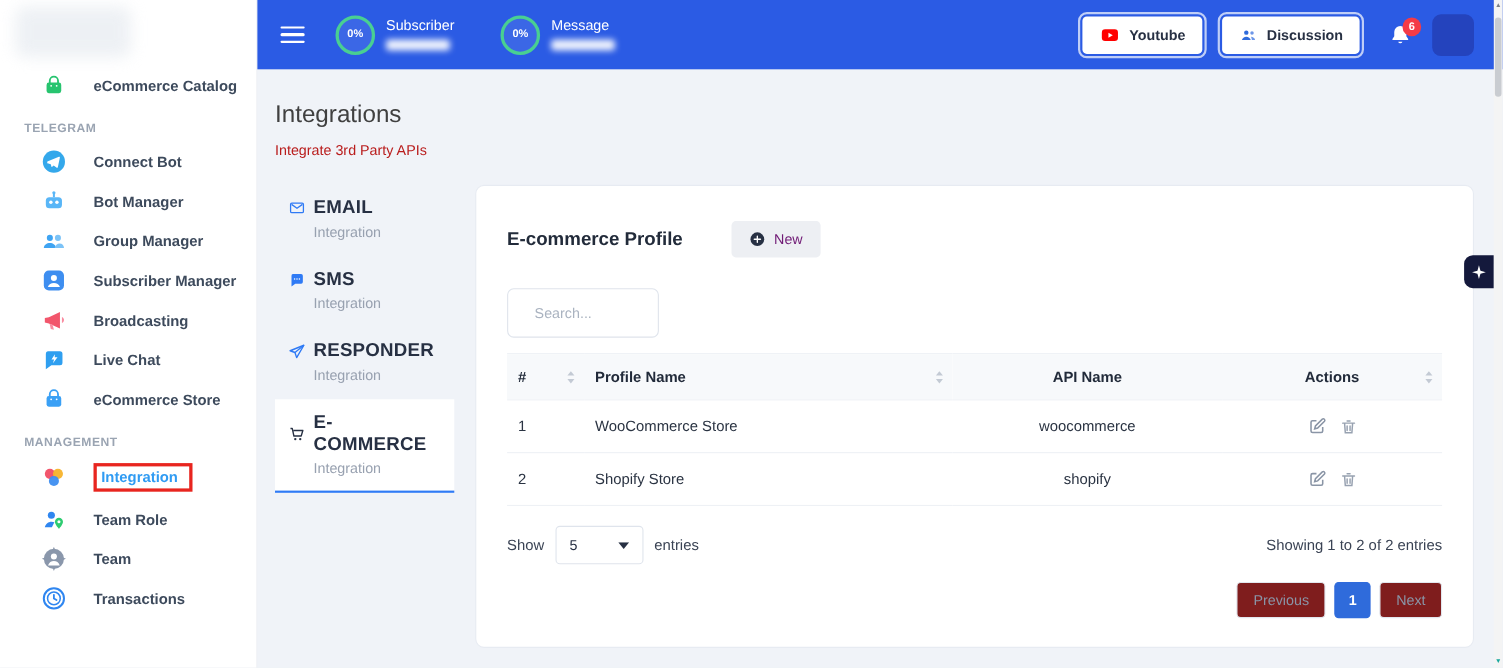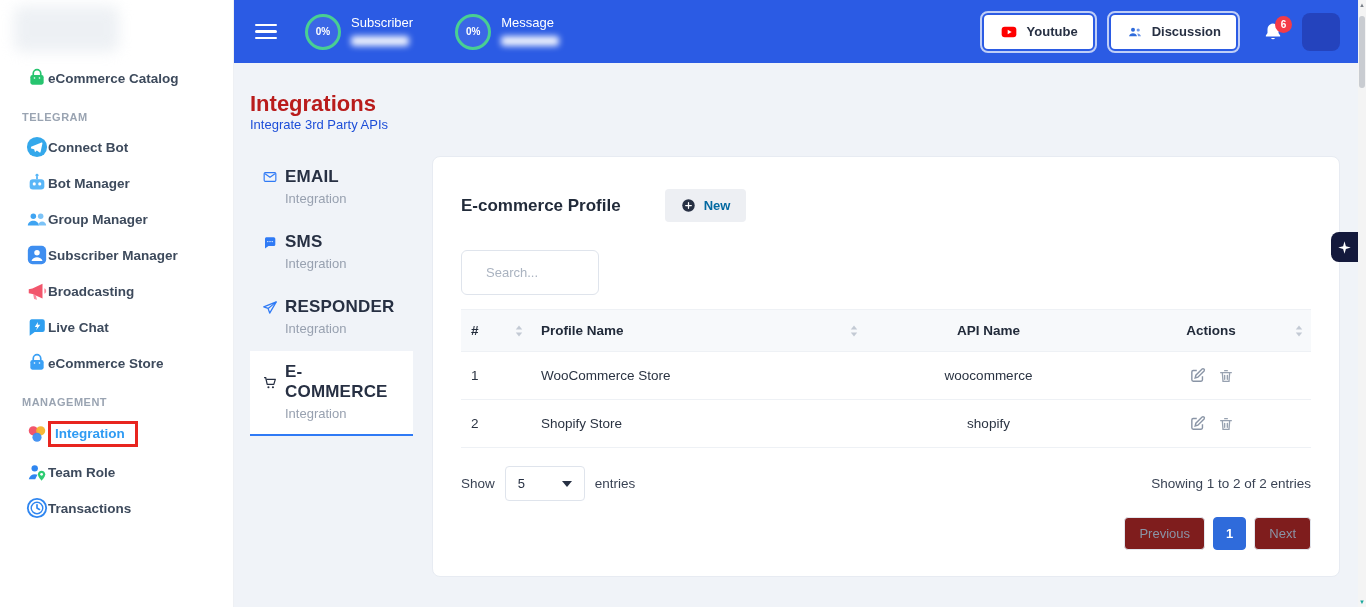--- a/index.html
+++ b/index.html
@@ -3,21 +3,21 @@
 <meta charset="utf-8">
 <style>
 *{box-sizing:border-box;margin:0;padding:0}
 html,body{width:1366px;height:607px}
 body{font-family:"Liberation Sans",sans-serif;overflow:hidden;position:relative;background:#eef1f6}
 
 
 .sidebar{position:absolute;left:0;top:0;width:233px;height:607px;background:#fff;z-index:5;box-shadow:1px 0 0 #eef0f4}
 .logo-blur{margin:6px 0 0 14px;width:105px;height:46px;background:#dfe5ec;border-radius:8px;filter:blur(7px);opacity:.55}
 .side-list{margin-top:8px}
-.side-item{display:flex;align-items:center;gap:0;padding:7px 26px;cursor:pointer}
+.side-item{display:flex;align-items:center;gap:25px;padding:7px 38px;cursor:pointer}
 .si-icon{width:22px;height:22px;display:flex;align-items:center;justify-content:center;flex:none}
 .si-label{font-size:13.5px;font-weight:600;color:#3d4a5c;white-space:nowrap}
 .side-section{padding:15px 22px 6px;font-size:11px;font-weight:700;color:#9aa4b2;letter-spacing:.5px}
 .side-item.active .si-label{color:#2f9bf3;font-weight:700}
 .annotated{border:3px solid #e8251f;padding:2px 10px 3px 4px}
 
 
 .topbar{position:absolute;left:233px;top:0;right:0;height:63px;background:#2b5be4;display:flex;align-items:center;padding:0 26px 0 22px;z-index:4}
 .hamburger{width:22px;display:flex;flex-direction:column;gap:4px;cursor:pointer}
 .hamburger span{height:2.5px;background:#fff;border-radius:2px}
@@ -27,34 +27,34 @@
 .stat-label{color:#fff;font-size:13px;font-weight:400;margin-top:1px}
 .stat-blur{width:58px;height:10px;background:rgba(255,255,255,.92);border-radius:3px;filter:blur(3px);margin-top:6px}
 .top-right{margin-left:auto;display:flex;align-items:center;gap:18px}
 .top-btn{display:flex;align-items:center;gap:8px;background:#fff;border:none;border-radius:4px;padding:9px 15px;font-size:13px;font-weight:600;color:#273043;outline:2px solid rgba(255,255,255,.7);outline-offset:2px;cursor:pointer;font-family:inherit}
 .bell-wrap{position:relative;margin-left:8px;cursor:pointer;display:flex}
 .badge{position:absolute;top:-5px;right:-8px;min-width:17px;height:17px;border-radius:50%;background:#f43b47;color:#fff;font-size:10px;font-weight:700;display:flex;align-items:center;justify-content:center;padding:0 3px}
 .avatar{width:38px;height:38px;border-radius:8px;background:#2443bd;cursor:pointer}
 
 
 .main{position:absolute;left:233px;top:63px;right:0;bottom:0;background:#f0f3f8;padding:28px 26px 0 17px;overflow:hidden}
-.page-title{font-size:22px;font-weight:700;color:#b91c1c}
-.page-sub{font-size:13px;color:#1d4ed8;margin-top:0}
+.page-title{font-size:22px;font-weight:400;color:#404040}
+.page-sub{font-size:13px;color:#b91c1c;margin-top:12px}
 .content-row{display:flex;align-items:flex-start;margin-top:24px}
 .tabs{width:163px;flex:none}
 .tab{padding:11px 12px 13px;cursor:pointer;margin-bottom:2px}
 .tab-line1{display:flex;align-items:center;gap:7px}
 .tab-title{font-size:17px;font-weight:700;color:#273043;letter-spacing:.2px}
 .tab-sub{font-size:13px;color:#98a1b0;margin-top:4px;padding-left:23px}
 .tab.active{background:#fff;border-bottom:2px solid #2f7af5}
 
 .card{flex:1;margin-left:19px;background:#fff;border:1px solid #e7ebf2;border-radius:8px;padding:32px 28px 26px;min-height:402px}
 .card-head{display:flex;align-items:center;gap:44px}
 .card-title{font-size:17px;font-weight:700;color:#222b3a}
-.new-btn{display:flex;align-items:center;gap:8px;background:#edeff3;border:none;border-radius:4px;padding:9px 16px;font-size:13px;font-weight:700;color:#0369a1;cursor:pointer;font-family:inherit}
+.new-btn{display:flex;align-items:center;gap:8px;background:#edeff3;border:none;border-radius:4px;padding:9px 16px;font-size:13px;font-weight:400;color:#701a75;cursor:pointer;font-family:inherit}
 .search-input{margin-top:28px;width:138px;height:45px;border:1px solid #dfe4ec;border-radius:6px;padding:0 24px;font-size:13px;color:#3a4354;outline:none;font-family:inherit;display:block}
 .search-input::placeholder{color:#aab3c0}
 
 table{width:100%;border-collapse:collapse;margin-top:14px}
 th{background:#f7f9fb;text-align:left;padding:13px 10px;font-size:13.5px;color:#222b3a;border-top:1px solid #eef1f5;border-bottom:1px solid #eef1f5;position:relative;font-weight:700}
 td{padding:15px 10px;font-size:13.5px;color:#2a3342;border-bottom:1px solid #eef1f5}
 .col-idx{width:70px}
 .col-name{width:335px}
 .col-api{text-align:center}
 .col-actions{width:200px;text-align:center}
@@ -196,20 +196,31 @@
         <svg viewBox="0 0 24 24" width="22" height="22">
             <circle cx="9.5" cy="8" r="3.5" fill="#2f86f0"></circle>
             <path d="M3 20c.8-3.4 3.4-5.5 6.7-5.5 1 0 2 .2 2.8.6L10 20z" fill="#2f86f0"></path>
             <path d="M17 10.5c2.2 0 4 1.8 4 4 0 2.9-4 7-4 7s-4-4.1-4-7c0-2.2 1.8-4 4-4z" fill="#2ecc71"></path>
             <circle cx="17" cy="14.5" r="1.5" fill="#fff"></circle>
           </svg>
       </span>
       <span class="si-label">Team Role</span>
     </div>
 
+    <div class="side-item">
+      <span class="si-icon">
+        <svg viewBox="0 0 24 24" width="22" height="22">
+            <circle cx="12" cy="12" r="10" fill="#8a97ab"></circle>
+            <path d="M12 0l1.2 3h-2.4zM12 24l1.2-3h-2.4zM0 12l3-1.2v2.4zM24 12l-3-1.2v2.4z" fill="#8a97ab"></path>
+            <circle cx="12" cy="9.8" r="3" fill="#fff"></circle>
+            <path d="M6.2 18.6c.9-2.8 3.2-4.3 5.8-4.3s4.9 1.5 5.8 4.3z" fill="#fff"></path>
+          </svg>
+      </span>
+      <span class="si-label">Team</span>
+    </div>
 
     <div class="side-item">
       <span class="si-icon">
         <svg viewBox="0 0 24 24" width="22" height="22">
             <circle cx="12" cy="12" r="10" fill="none" stroke="#2f86f0" stroke-width="2"></circle>
             <circle cx="12" cy="12" r="6.3" fill="none" stroke="#2f86f0" stroke-width="1.5"></circle>
             <path d="M12 8.5V12l2.6 1.6" stroke="#2f86f0" stroke-width="1.8" fill="none" stroke-linecap="round"></path>
           </svg>
       </span>
       <span class="si-label">Transactions</span>

